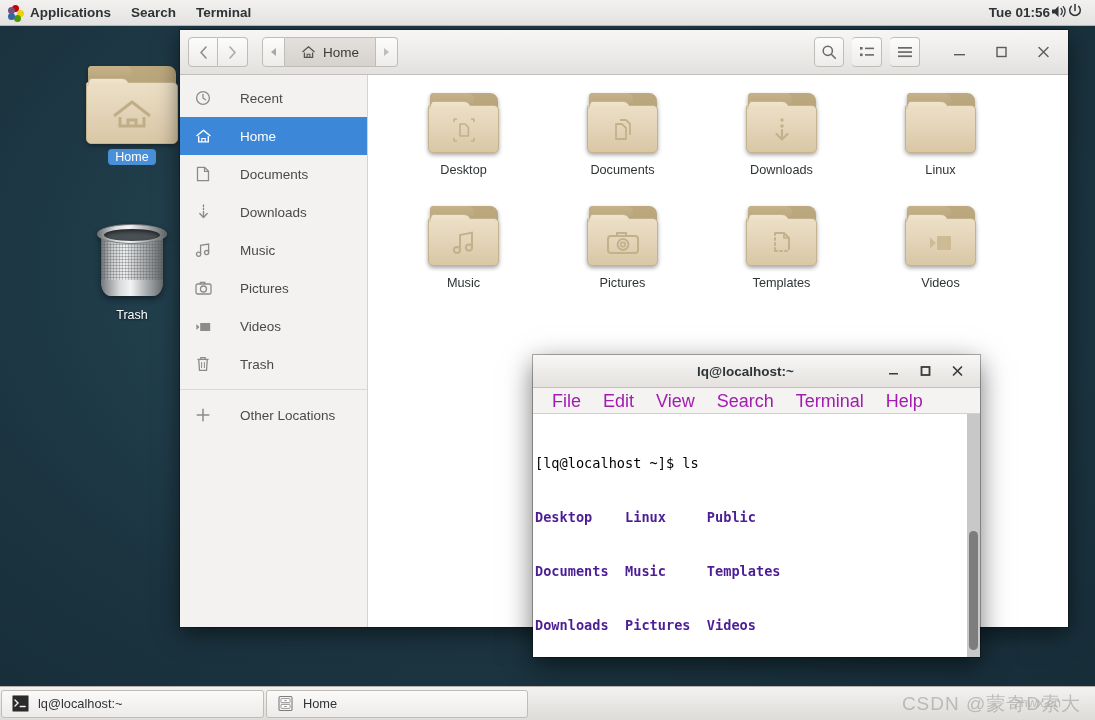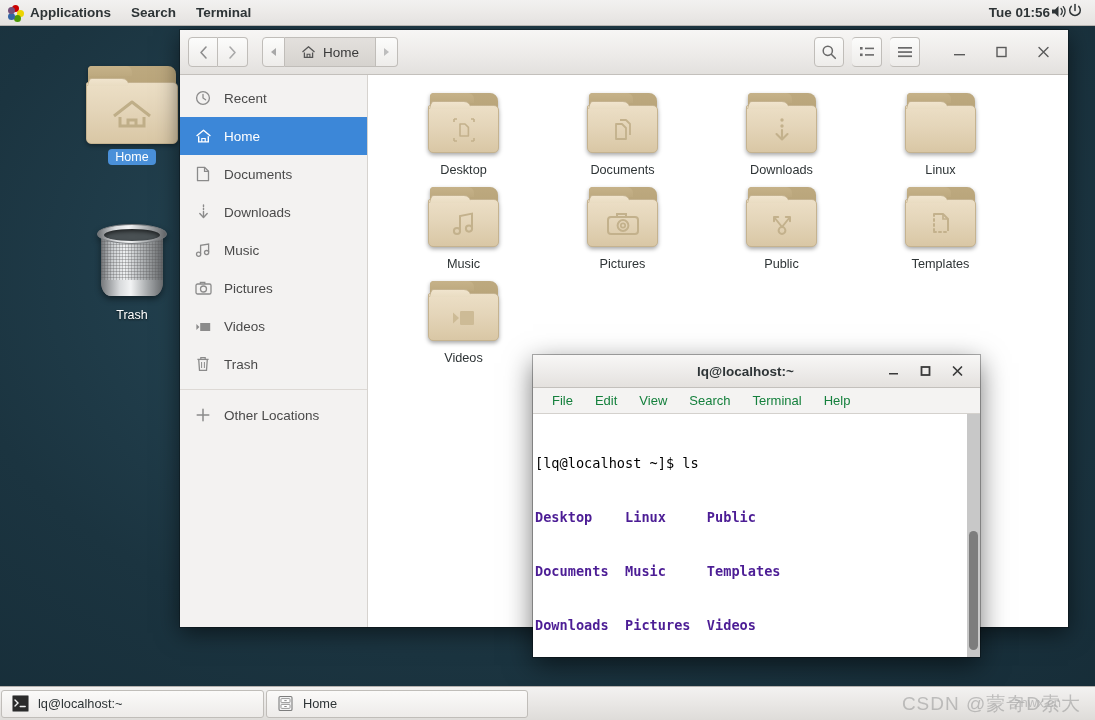--- a/index.html
+++ b/index.html
@@ -168,35 +168,35 @@
   }
   #nautilus-header-right { margin-left:auto; display:flex; align-items:center; gap:8px; }
   .winctl { width: 34px; height: 32px; display:flex; align-items:center; justify-content:center;
     color:#5a5a5a; }
   #nautilus-body { flex: 1; display:flex; min-height:0; }
   #nautilus-sidebar {
     width: 188px; background: #f3f2f1; border-right: 1px solid #d6d3cf;
     padding-top: 4px;
   }
   .side-item {
-    height: 38px; display:flex; align-items:center; gap:12px;
+    height: 38px; display:flex; align-items:center; gap:28px;
     padding: 0 0 0 14px; font-size: 13.5px; color:#4a4a4a;
   }
   .side-item .ico { width:18px; height:18px; display:flex; align-items:center; justify-content:center; color:#8b8b8b; flex:none; }
   .side-item.active { background:#3c87d8; color:#ffffff; }
   .side-item.active .ico { color:#ffffff; }
   .side-sep { height:1px; background:#ddd9d5; margin: 6px 0; }
   #nautilus-content {
     flex:1; background:#ffffff; position:relative; overflow:hidden;
     padding: 14px 0 0 0;
   }
   .grid {
     display:grid; grid-template-columns: repeat(4, 159px);
     justify-content: start; padding-left: 16px;
-    row-gap: 6px;
+    row-gap: 25px;
   }
   .file-item { width:159px; text-align:center; padding-top:4px; }
   .file-item .name { font-size:12.7px; color:#2e3436; margin-top:8px; display:block; }
 
   
   #terminal {
     position:absolute; left:533px; top:355px; width:447px; height:302px;
     background:#ffffff; z-index: 20;
     box-shadow: 0 8px 26px rgba(0,0,0,.55), 0 0 0 1px rgba(0,0,0,.3);
     display:flex; flex-direction:column;
@@ -209,21 +209,21 @@
   #terminal-title {
     flex:1; text-align:center; font-size:13.5px; color:#2e3436; font-weight:bold;
     padding-left: 80px;
   }
   #terminal-winctls { display:flex; align-items:center; gap:2px; padding-right:8px; }
   #terminal-winctls .winctl { width:30px; height:28px; color:#3a3a3a; }
   #terminal-menubar {
     height:26px; display:flex; align-items:center; gap:0;
     background:#f4f3f2; border-bottom:1px solid #d4d1cd; padding-left:8px;
   }
-  #terminal-menubar .mi { font-size:13px; color:#15803d; padding:0 11px; line-height:26px; }
+  #terminal-menubar .mi { font-size:18px; color:#a21caf; padding:0 11px; line-height:26px; }
   #terminal-screen {
     flex:1; background:#ffffff; position:relative; overflow:hidden;
     font-family:"DejaVu Sans Mono","Liberation Mono",monospace;
     font-size:13.6px; line-height:18px; padding:4px 6px 0 2px;
     color:#000000; white-space:pre;
   }
   .t-line { display:block; }
   .t-dir { color:#4c1d95; font-weight:bold; }
   #terminal-scrollbar {
     position:absolute; right:0; top:0; width:13px; height:100%;
@@ -573,34 +573,20 @@
                   <rect x="2" y="6" width="30" height="17" rx="3" stroke="#c3b18c" stroke-width="2" fill="none"></rect>
                   <path d="M11 6V3h9v3" stroke="#c3b18c" stroke-width="2" fill="none"></path>
                   <circle cx="17" cy="14.5" r="5.4" stroke="#c3b18c" stroke-width="2" fill="none"></circle>
                   <circle cx="17" cy="14.5" r="2.2" stroke="#c3b18c" stroke-width="1.7" fill="none"></circle>
                 </svg>
               </div>
           </div>
           <span class="name">Pictures</span>
         </div>
 
-        <div class="file-item">
-          <div class="folder small">
-            <div class="back"></div>
-              <div class="front"></div>
-            <div class="emblem">
-                <svg width="32" height="28" viewBox="0 0 32 28">
-                  <path d="M16 17l-8-10M8 7h4.2M8 7v4.2" stroke="#c3b18c" stroke-width="2" fill="none" stroke-linecap="round"></path>
-                  <path d="M16 17l8-10M24 7h-4.2M24 7v4.2" stroke="#c3b18c" stroke-width="2" fill="none" stroke-linecap="round"></path>
-                  <circle cx="16" cy="20.5" r="3.4" stroke="#c3b18c" stroke-width="2" fill="none"></circle>
-                </svg>
-              </div>
-          </div>
-          <span class="name">Public</span>
-        </div>
 
         <div class="file-item">
           <div class="folder small">
             <div class="back"></div>
               <div class="front"></div>
             <div class="emblem">
                 <svg width="28" height="28" viewBox="0 0 28 28">
                   <path d="M7 4h9l5 5v12" stroke="#c3b18c" stroke-width="2" fill="none" stroke-linejoin="round"></path>
                   <path d="M16 4v5h5" stroke="#c3b18c" stroke-width="1.7" fill="none"></path>
                   <path d="M7 4v2M7 9v2M7 14v2M7 19v2M7 22h2M12 22h2M17 22h2" stroke="#c3b18c" stroke-width="2" stroke-linecap="round"></path>

